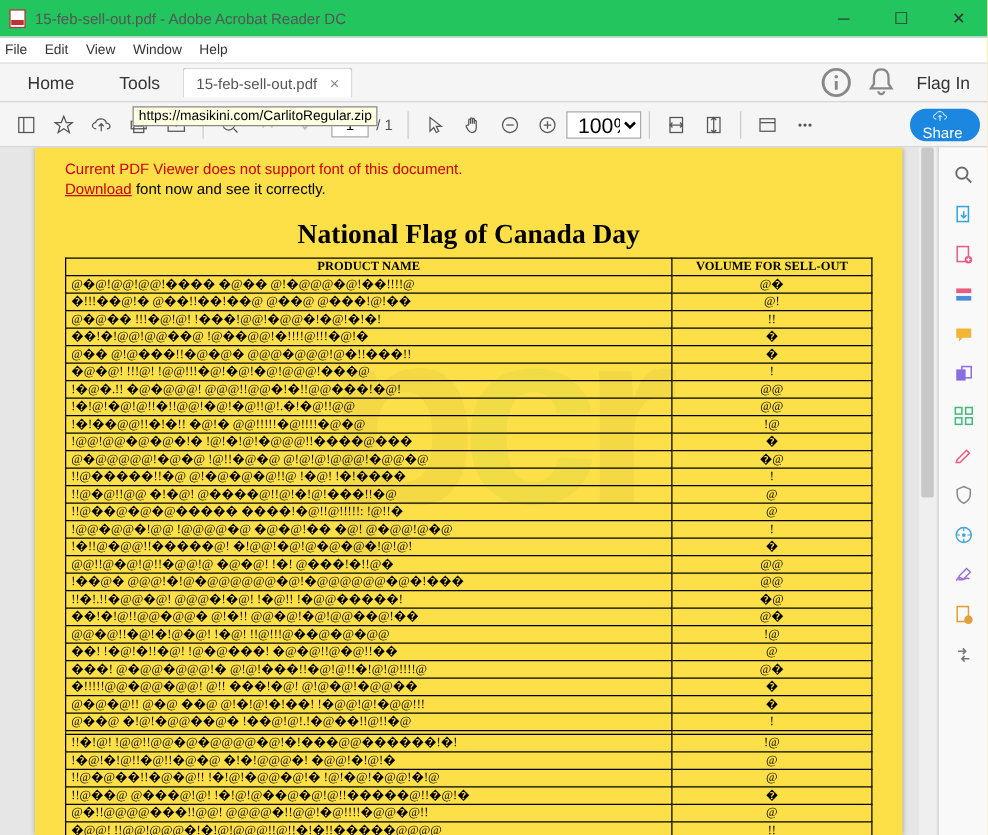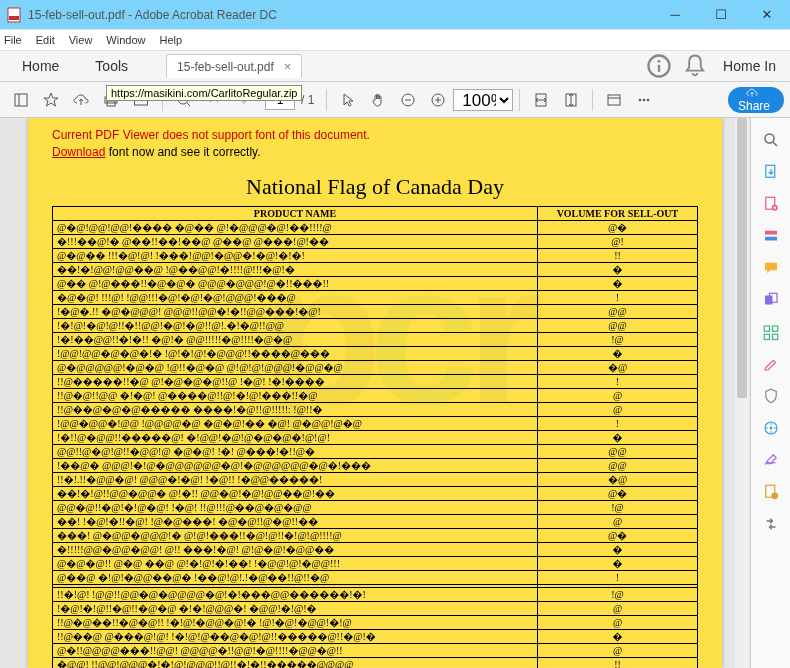--- a/index.html
+++ b/index.html
@@ -1,29 +1,29 @@
 <!DOCTYPE html>
 <html><head>
 <meta charset="utf-8">
 <style>
 * { margin: 0; padding: 0; box-sizing: border-box; font-family: "Segoe UI", Arial, sans-serif; }
 body { width: 790px; height: 668px; background: #fff; overflow: hidden; position: relative; }
 
-.titlebar { height: 30px; background: #7dd3fc; display: flex; align-items: center; border-bottom: 1px solid #e0e0e0; font-size: 12px; }
+.titlebar { height: 30px; background: #22c55e; display: flex; align-items: center; border-bottom: 1px solid #e0e0e0; font-size: 12px; }
 .titlebar .doc-icon { width: 16px; height: 16px; margin: 0 6px; display: inline-block; }
 .titlebar .doc-icon svg { width: 16px; height: 16px; }
 .titlebar .title { flex: 1; color: #555; }
 .titlebar .winbtn { width: 46px; height: 30px; display: flex; align-items: center; justify-content: center; color: #333; font-size: 13px; }
 
 .menubar { height: 20px; display: flex; align-items: center; padding: 0 4px; font-size: 11px; color: #333; }
 .menubar span { margin-right: 14px; }
 
 .tabbar { height: 32px; background: #f5f5f5; border-top: 1px solid #e0e0e0; border-bottom: 1px solid #ccc; display: flex; align-items: center; padding: 0 4px; text-align: center; }
 .tabbar .main-tab { padding: 0 18px; height: 32px; display: flex; align-items: center; font-size: 14px; color: #333; }
-.tabbar .file-tab { height: 24px; margin-left: 20px; background: #fff; border: 1px solid #ccc; border-bottom: none; border-radius: 3px 3px 0 0; padding: 0 10px; display: flex; align-items: center; font-size: 12px; color: #555; }
+.tabbar .file-tab { height: 24px; margin-left: 0; background: #fff; border: 1px solid #ccc; border-bottom: none; border-radius: 3px 3px 0 0; padding: 0 10px; display: flex; align-items: center; font-size: 12px; color: #555; }
 .tabbar .file-tab .x { margin-left: 10px; color: #888; font-size: 13px; }
 .tabbar .spacer { flex: 1; }
 .tabbar .right-icon { width: 28px; height: 28px; display: flex; align-items: center; justify-content: center; color: #888; margin: 0 4px; }
 .tabbar .signin { margin: 0 10px; font-size: 14px; color: #333; }
 
 .toolbar { height: 36px; background: #f5f5f5; border-bottom: 1px solid #ccc; display: flex; align-items: center; padding: 0 6px; }
 .toolbar .tbtn { width: 28px; height: 28px; display: flex; align-items: center; justify-content: center; color: #555; margin: 0 1px; }
 .toolbar .tbtn svg { width: 16px; height: 16px; }
 .toolbar .sep { width: 1px; height: 22px; background: #ccc; margin: 0 6px; }
 .toolbar .page-input { width: 30px; height: 20px; border: 1px solid #aaa; text-align: center; font-size: 12px; margin-left: 6px; }
@@ -34,21 +34,21 @@
 .toolbar .flex-spacer { flex: 1; }
 
 .content-area { position: absolute; top: 118px; left: 0; right: 40px; bottom: 0; background: #e6e6e6; overflow: hidden; }
 .page-wrap { background: #fde047; margin: 0 28px; height: 100%; box-shadow: 0 0 4px rgba(0,0,0,0.3); padding: 10px 24px; overflow: hidden; position: relative; }
 
 .warn-red { color: #c00; font-size: 12px; }
 .dl-link { color: #c00; text-decoration: underline; font-size: 12px; text-align: center; }
 .dl-tail { color: #000; font-size: 12px; }
 .tooltip-url { position: absolute; top: 85px; left: 106px; background: #ffffe1; border: 1px solid #888; font-size: 11px; padding: 1px 4px; z-index: 5; }
 
-.doc-title { font-family: Georgia, serif; font-weight: normal; font-size: 22px; text-align: center; margin: 14px 0 6px; }
+.doc-title { font-family: Georgia, serif; font-weight: bold; font-size: 22px; text-align: center; margin: 14px 0 6px; }
 
 table.data { width: 100%; border-collapse: collapse; border: 1px solid #000; }
 table.data th, table.data td { border: 1px solid #000; font-family: Georgia, serif; font-size: 10px; padding: 1px 4px; vertical-align: middle; line-height: 1.1; }
 table.data th { font-weight: bold; text-align: center; }
 table.data td.prod { text-align: left; white-space: nowrap; overflow: hidden; }
 table.data td.vol { text-align: center; width: 160px; }
 
 .right-rail { position: absolute; top: 118px; right: 0; bottom: 0; width: 40px; background: #f9f9f9; border-left: 1px solid #ccc; display: flex; flex-direction: column; align-items: center; padding-top: 6px; }
 .right-rail .ricon { width: 30px; height: 26px; margin: 3px 0; display: flex; align-items: center; justify-content: center; }
 .right-rail .ricon svg { width: 18px; height: 18px; }
@@ -97,21 +97,21 @@
         <circle cx="12" cy="8" r="1.2" fill="#888"></circle>
         <rect x="11" y="11" width="2" height="6" fill="#888"></rect>
       </svg>
     </div>
   <div class="right-icon">
       <svg viewBox="0 0 24 24">
         <path d="M12 3 C9 3 7 5 7 9 L7 13 L5 16 L19 16 L17 13 L17 9 C17 5 15 3 12 3 Z" fill="none" stroke="#888" stroke-width="1.6"></path>
         <path d="M10 18 C10 19 11 20 12 20 C13 20 14 19 14 18" fill="none" stroke="#888" stroke-width="1.6"></path>
       </svg>
     </div>
-  <div class="signin">Home In</div>
+  <div class="signin">Flag In</div>
 </div>
 
 <div class="toolbar">
   <div class="tbtn">
       <svg viewBox="0 0 16 16">
         <rect x="2" y="2" width="12" height="12" fill="none" stroke="#555"></rect>
         <line x1="6" y1="2" x2="6" y2="14" stroke="#555"></line>
       </svg>
     </div>
   <div class="tbtn">

